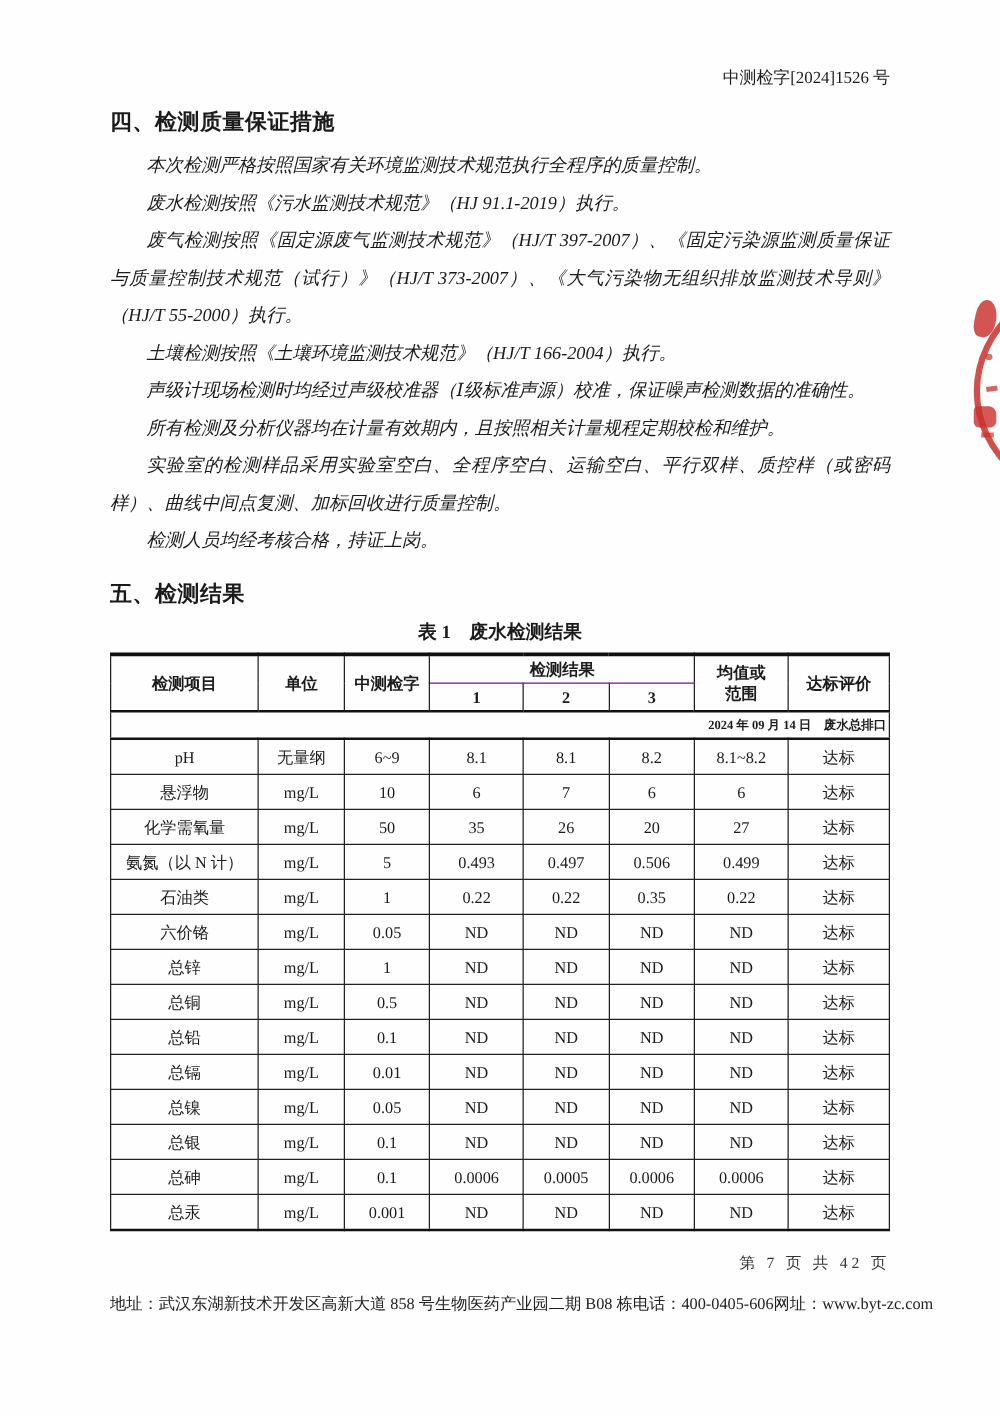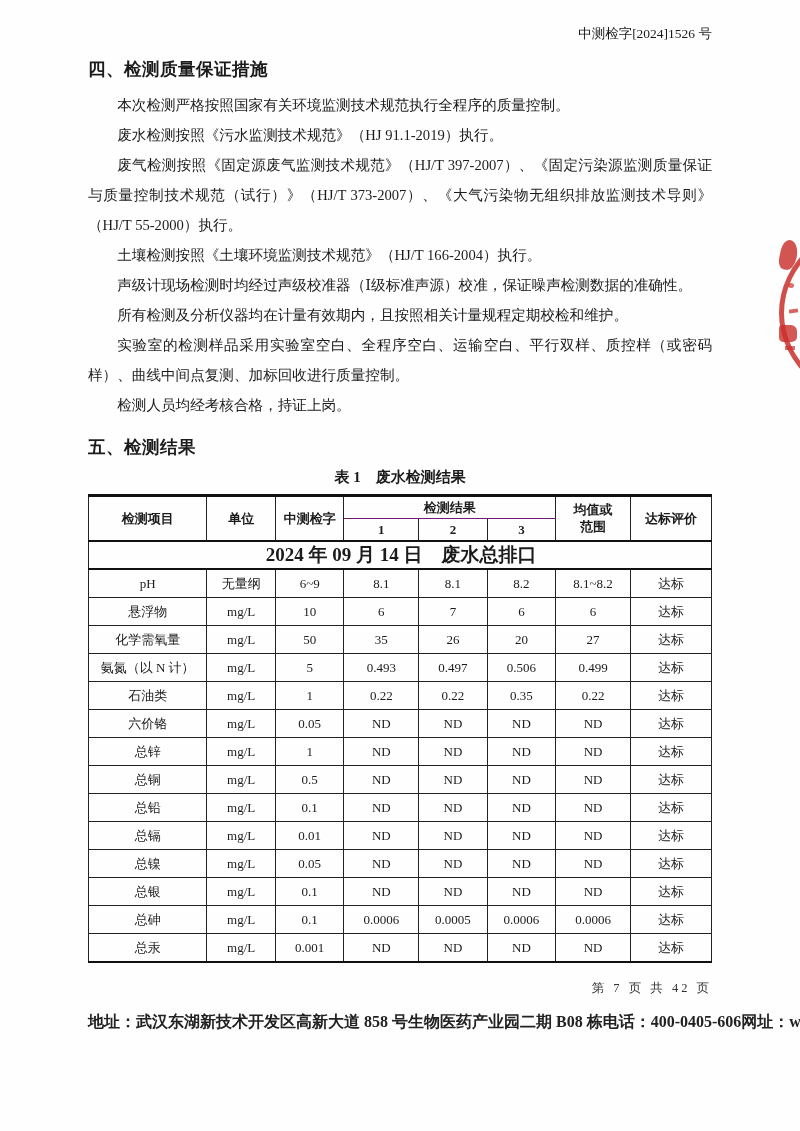--- a/index.html
+++ b/index.html
@@ -1,21 +1,21 @@
 <!DOCTYPE html>
 <html><head>
 <meta charset="utf-8">
 <style>
   html,body { margin:0; padding:0; background:#ffffff; }
   .page {
     position:relative;
     width:800px; height:1131px;
     background:#fefefe;
     box-sizing:border-box;
-    padding:24px 88px 0 88px;
+    padding:52px 88px 0 88px;
     font-family:"Liberation Serif","DejaVu Serif",serif;
     color:#1b1b1b;
     overflow:hidden;
   }
   .doc-number {
     text-align:right;
     font-size:13.5px;
     line-height:20px;
   }
   .sec-title {
@@ -23,20 +23,21 @@
     font-weight:bold;
     margin:13px 0 9px 0;
     letter-spacing:0.5px;
   }
   .paras p {
     margin:0;
     font-size:14.6px;
     line-height:30px;
     text-indent:2em;
     text-align:justify;
+    font-style:italic;
   }
   .sec5-title { margin-top:15px; }
   .table-title {
     text-align:center;
     font-weight:bold;
     font-size:15px;
     margin:9px 0 7px 0;
   }
   table.report {
     width:100%;
@@ -51,45 +52,44 @@
     text-align:center;
     padding:0 2px;
     font-weight:normal;
   }
   table.report thead th { height:21px; font-weight:bold; }
   table.report thead tr.subhead th { height:21px; }
   tr.head-top th { border-bottom:1px solid #701a75; }
   tr.subhead th, tr.head-top th.rowspan2 { border-bottom:2.5px solid #111; }
   tr.group-row td {
     height:20px;
-    text-align:center;
+    text-align:right;
     font-weight:bold;
-    font-size:19px;
+    font-size:10px;
     padding-left:4px;
     border-bottom:2px solid #111;
   }
   table.report tbody td.data-cell { height:27px; }
   .mean-head span { display:block; line-height:1.25; }
   .w1{width:19%} .w2{width:11%} .w3{width:11%} .w4{width:12%}
   .w5{width:11%} .w6{width:11%} .w7{width:12%} .w8{width:13%}
   .page-num {
     text-align:right;
     font-size:12.5px;
     margin-top:17px;
     letter-spacing:3px;
     color:#333;
   }
   .address-line {
     display:flex;
     justify-content:space-between;
-    font-size:16px;
+    font-size:13px;
     margin-top:15px;
     color:#222;
     white-space:nowrap;
-    font-weight:bold;
   }
   
   .stamp {
     position:absolute;
     right:0; top:213px;
     width:27px; height:195px;
     overflow:hidden;
     color:#c9302c;
     pointer-events:none;
   }

